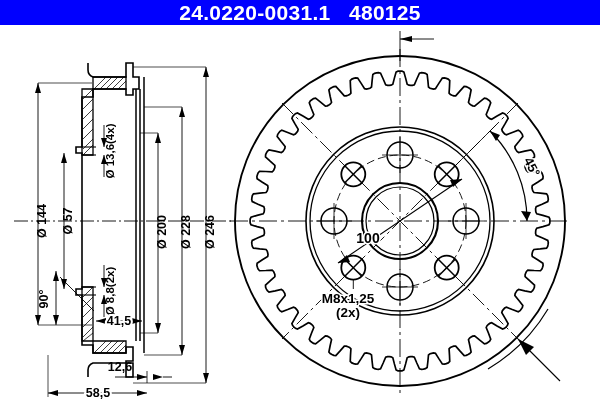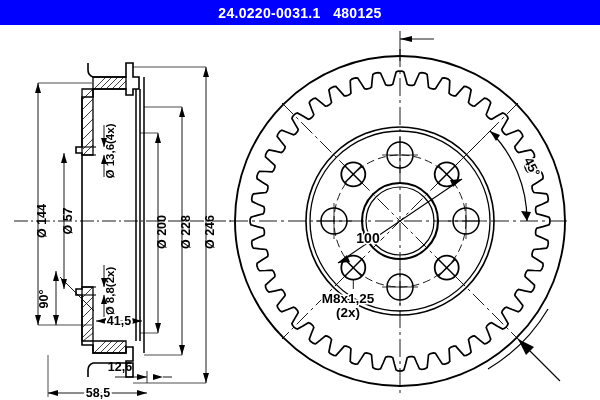--- a/index.html
+++ b/index.html
@@ -1,21 +1,21 @@
 <!DOCTYPE html>
 <html><head>
 <meta charset="utf-8">
 <style>
   html,body{margin:0;padding:0;background:#ffffff;}
   body{width:600px;height:400px;overflow:hidden;
        font-family:"Liberation Sans",sans-serif;}
   #root{position:relative;width:600px;height:400px;background:#fff;}
   #titlebar{position:absolute;left:0;top:0;width:600px;height:25px;
             background:#0000ff;display:flex;align-items:center;justify-content:center;}
-  #titlebar .t{color:#ffffff;font-size:14px;font-weight:bold;letter-spacing:.3px;
+  #titlebar .t{color:#ffffff;font-size:21px;font-weight:bold;letter-spacing:.3px;
                font-family:"Liberation Sans",sans-serif;white-space:pre;}
   #drawing{position:absolute;left:0;top:25px;width:600px;height:375px;}
   svg{display:block;}
   .ln{stroke:#000;fill:none;}
   .lbl{font-family:"Liberation Sans",sans-serif;font-weight:bold;fill:#000;}
 </style>
 </head>
 <body>
 
 <div id="root">

